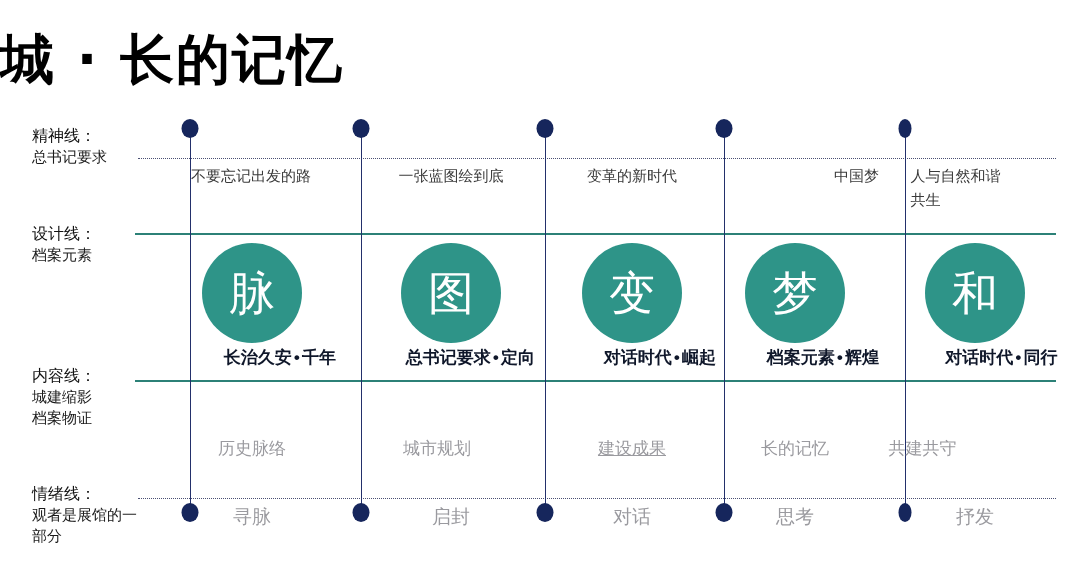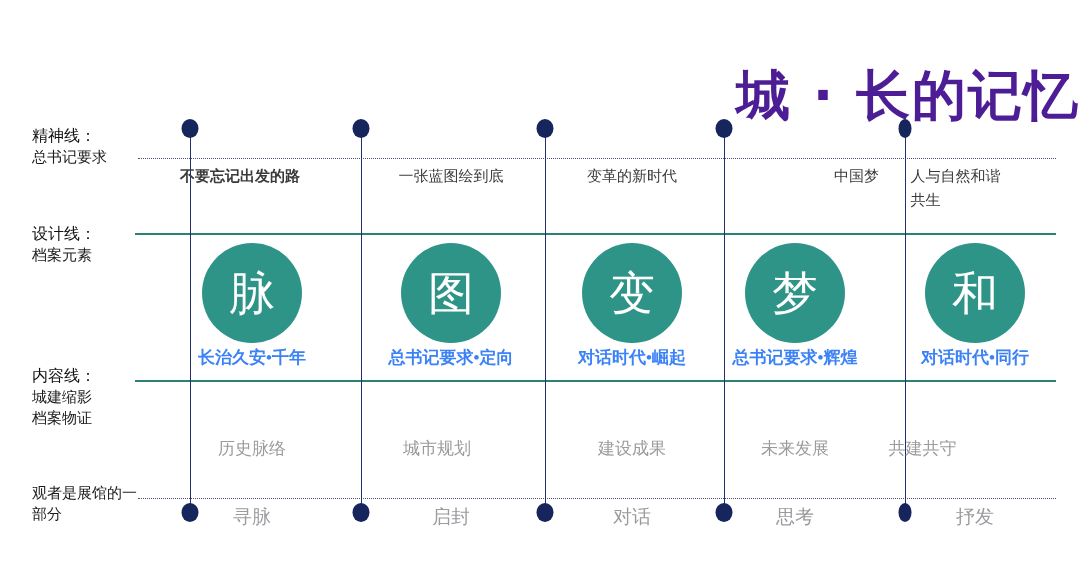--- a/index.html
+++ b/index.html
@@ -8,28 +8,27 @@
     background:#ffffff;
     font-family:"Liberation Sans","DejaVu Sans",sans-serif;
     overflow:hidden;
     position:relative;
   }
   #stage{position:absolute;left:0;top:0;width:1080px;height:569px;}
 
   
   .title{
     position:absolute;left:0;top:24px;width:1080px;
-    text-align:right;
+    text-align:left;
     font-size:54px;
     font-weight:bold;
     letter-spacing:2px;
-    color:#4c1d95;
+    color:#000000;
     font-family:"DejaVu Sans","Liberation Sans",sans-serif;
     white-space:nowrap;
-    margin-top:36px;
   }
 
   
   .rail{position:absolute;left:32px;width:150px;}
   .rail .rail-title{
     font-size:16px;font-weight:normal;color:#111;line-height:22px;
     white-space:nowrap;
     font-family:"DejaVu Sans","Liberation Sans",sans-serif;
   }
   .rail .rail-sub{
@@ -95,23 +94,23 @@
     color:#ffffff;
     font-size:46px;
     line-height:46px;
     font-family:"DejaVu Sans","Liberation Sans",sans-serif;
     font-weight:normal;
   }
 
   
   .cap{
     position:absolute;top:346px;
-    font-size:17px;font-weight:bold;color:#3b82f6;
-    white-space:nowrap;text-align:center;
-    font-family:Liberation Serif, serif;
+    font-size:17px;font-weight:bold;color:#0f172a;
+    white-space:nowrap;text-align:right;
+    font-family:Liberation Mono, monospace;
   }
 
   
   .content-text{
     position:absolute;top:437px;
     font-size:17px;color:#9a9a9f;
     white-space:nowrap;text-align:center;
     font-family:"DejaVu Sans","Liberation Sans",sans-serif;
   }
 
@@ -140,34 +139,35 @@
     <div class="rail-sub">城建缩影</div>
     <div class="rail-sub">档案物证</div>
   </div>
 
   <div class="rail" id="rail-design">
     <div class="rail-title">设计线：</div>
     <div class="rail-sub">档案元素</div>
   </div>
 
   <div class="rail" id="rail-emotion">
+    <div class="rail-title">情绪线：</div>
     <div class="rail-sub">观者是展馆的一</div>
     <div class="rail-sub">部分</div>
   </div>
 
   <div class="hr-dotted" id="line-spirit"></div>
   <div class="hr-solid" id="line-design"></div>
   <div class="hr-solid" id="line-content"></div>
   <div class="hr-dotted" id="line-emotion"></div>
 
   <div id="columns-layer">
       <div class="vline" style="left: 190px;"></div>
       <div class="dot dot-top" style="left: 190px;"></div>
       <div class="dot dot-bottom" style="left: 190px;"></div>
-      <div class="spirit-text" style="left: 156px; width: 168px; font-weight: bold;">不要忘记出发的路</div>
+      <div class="spirit-text" style="left: 167px; width: 168px;">不要忘记出发的路</div>
       <div class="circle" style="left: 202px;">
         <span>脉</span>
       </div>
       <div class="cap" style="left: 168px; width: 168px;">长治久安•千年</div>
       <div class="content-text" style="left: 168px; width: 168px;">历史脉络</div>
       <div class="emotion-text" style="left: 168px; width: 168px;">寻脉</div>
       <div class="vline" style="left: 361px;"></div>
       <div class="dot dot-top" style="left: 361px;"></div>
       <div class="dot dot-bottom" style="left: 361px;"></div>
       <div class="spirit-text" style="left: 367px; width: 168px;">一张蓝图绘到底</div>
@@ -178,31 +178,31 @@
       <div class="content-text" style="left: 353px; width: 168px;">城市规划</div>
       <div class="emotion-text" style="left: 367px; width: 168px;">启封</div>
       <div class="vline" style="left: 545px;"></div>
       <div class="dot dot-top" style="left: 545px;"></div>
       <div class="dot dot-bottom" style="left: 545px;"></div>
       <div class="spirit-text" style="left: 548px; width: 168px;">变革的新时代</div>
       <div class="circle" style="left: 582px;">
         <span>变</span>
       </div>
       <div class="cap" style="left: 548px; width: 168px;">对话时代•崛起</div>
-      <div class="content-text" style="left: 548px; width: 168px;">建设成果</div>
+      <div class="content-text" style="left: 548px; width: 168px; text-decoration: underline;">建设成果</div>
       <div class="emotion-text" style="left: 548px; width: 168px;">对话</div>
       <div class="vline" style="left: 724px;"></div>
       <div class="dot dot-top" style="left: 724px;"></div>
       <div class="dot dot-bottom" style="left: 724px;"></div>
       <div class="spirit-text" style="left: 711px; width: 168px; text-align: right;">中国梦</div>
       <div class="circle" style="left: 745px;">
         <span>梦</span>
       </div>
-      <div class="cap" style="left: 711px; width: 168px;">总书记要求•辉煌</div>
-      <div class="content-text" style="left: 711px; width: 168px;">未来发展</div>
+      <div class="cap" style="left: 711px; width: 168px;">档案元素•辉煌</div>
+      <div class="content-text" style="left: 711px; width: 168px;">长的记忆</div>
       <div class="emotion-text" style="left: 711px; width: 168px;">思考</div>
       <div class="vline" style="left: 905px;"></div>
       <div class="dot dot-top dot-small" style="left: 905px;"></div>
       <div class="dot dot-bottom dot-small" style="left: 905px;"></div>
       <div class="spirit-text" style="left: 910.5px; width: 165px; text-align: left;">人与自然和谐<br><span>共生</span></div>
       <div class="circle" style="left: 925px;">
         <span>和</span>
       </div>
       <div class="cap" style="left: 892.5px; width: 165px;">对话时代•同行</div>
       <div class="content-text" style="left: 840px; width: 165px;">共建共守</div>

